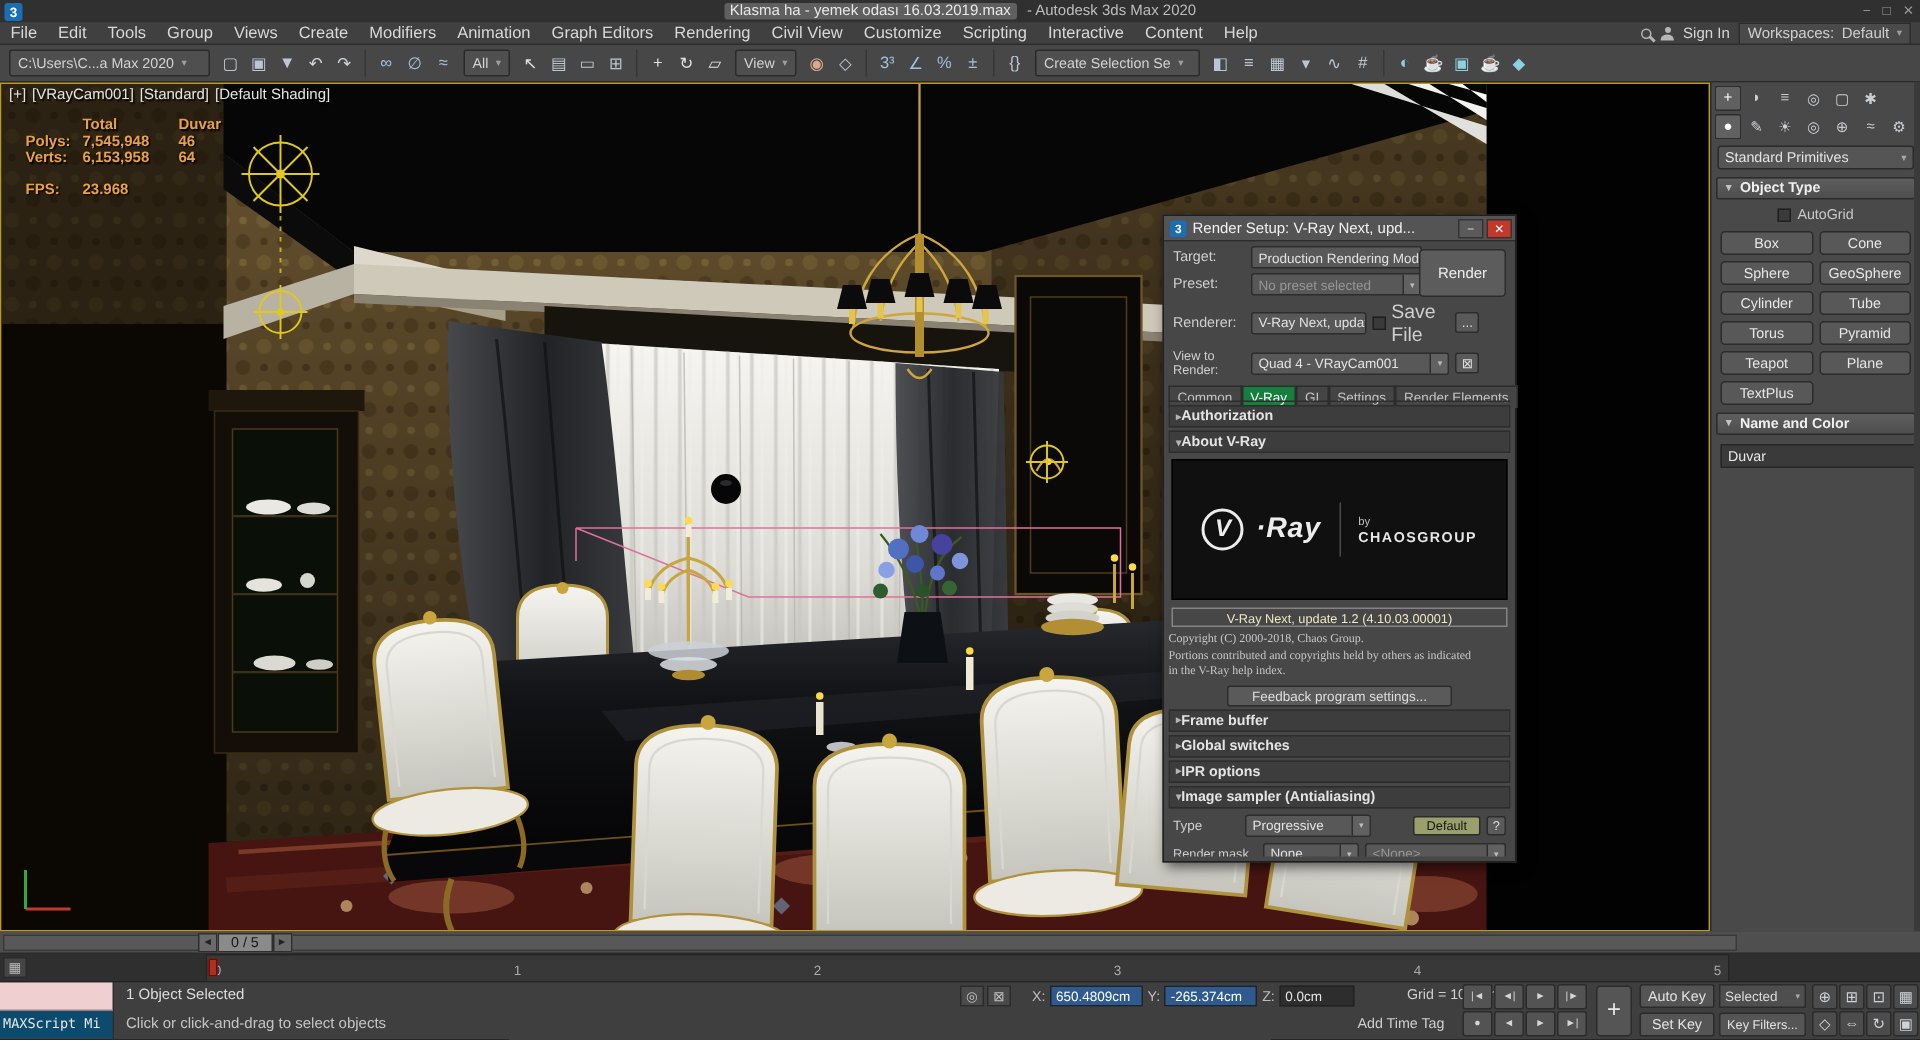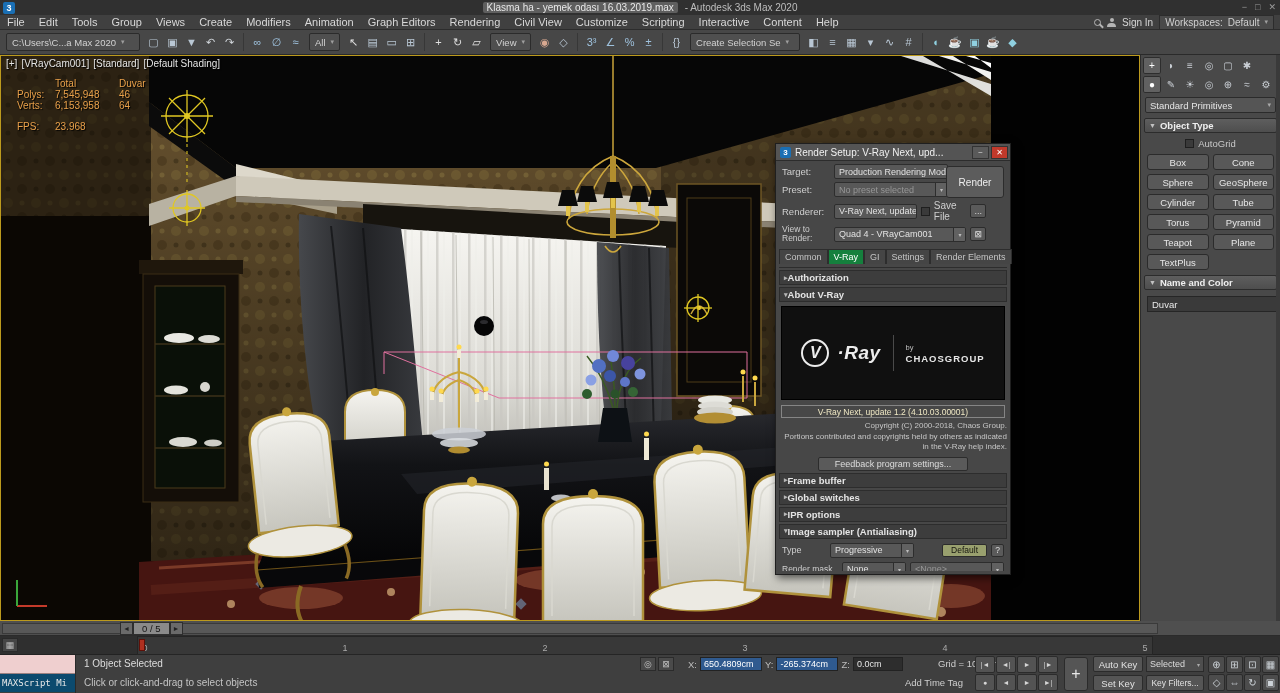--- a/index.html
+++ b/index.html
@@ -32,21 +32,21 @@
   .tdd .arr { font-size:7px; color:#9f9f9f; }
   .tseg { display:flex; }
   .ti { width:19px; height:19px; display:inline-flex; align-items:center; justify-content:center; font-size:11px; color:#c6ccd2; border-radius:2px; }
   .tsep { width:1px; height:18px; background:#373737; margin:0 3px; }
 
   
   .viewport-wrap { position:absolute; left:0; top:55px; width:1140px; height:566px; background:#000; border:1px solid #bc9a1d; overflow:hidden; }
   .scene { position:absolute; inset:0; }
   .vp-label { position:absolute; left:5px; top:2px; font-size:10px; color:#e4e4e4; display:flex; gap:4px; text-shadow:1px 1px 1px #000; }
   .stats { position:absolute; left:16px; top:22px; font-size:10px; color:#e8a04a; text-shadow:1px 1px 1px #000; line-height:11px; }
-  .stats-row,.stats-head,.stats-fps { display:flex; }
+  .stats-row,.stats-head,.stats-fps { display:flex;font-weight:bold; }
   .sl { width:38px; } .sv { width:64px; } .ss { width:28px; }
   .stats-fps { margin-top:10px; }
   .axis-gizmo { position:absolute; left:8px; bottom:6px; }
 
   
   .dialog { position:absolute; left:775px; top:143px; width:236px; height:432px; background:#474747; border:1px solid #1f1f1f; box-shadow:2px 3px 8px rgba(0,0,0,.6); z-index:50; font-size:10px; }
   .dlg-title { height:17px; background:#545454; border-bottom:1px solid #2c2c2c; display:flex; align-items:center; padding:0 2px; }
   .dlg-ico { width:11px; height:11px; margin:0 4px 0 2px; background:#1a6fb4; color:#fff; font-size:8px; font-weight:bold; display:flex; align-items:center; justify-content:center; border-radius:2px; }
   .dlg-title-text { font-size:10px; color:#f0f0f0; flex:1; white-space:nowrap; overflow:hidden; }
   .dlg-btn { width:17px; height:13px; display:flex; align-items:center; justify-content:center; font-size:8px; color:#ddd; background:#5a5a5a; border:1px solid #333; margin-left:2px; }
@@ -66,21 +66,21 @@
   .roll-h { height:15px; background:#3d3d3d; border:1px solid #2d2d2d; margin-top:2px; display:flex; align-items:center; font-size:9.5px; font-weight:bold; color:#e4e4e4; padding:0 4px; gap:0; }
   .roll-h .r-arr { font-size:7px; color:#b5b5b5; }
   .about-logo { margin:4px 2px 0 2px; height:94px; background:#101010; border:1px solid #000; display:flex; align-items:center; justify-content:center; gap:8px; }
   .vray-v { width:28px; height:28px; border:2.5px solid #ececec; border-radius:50%; display:flex; align-items:center; justify-content:center; font-size:16px; font-weight:bold; color:#ececec; font-style:italic; }
   .vray-ray { font-size:19px; font-weight:bold; color:#ececec; font-style:italic; letter-spacing:0.5px; }
   .logo-div { width:1px; height:36px; background:#4a4a4a; margin:0 4px; }
   .by-block { display:flex; flex-direction:column; line-height:11px; }
   .by-sm { font-size:7.5px; color:#bdbdbd; }
   .brand { font-size:9.5px; font-weight:bold; color:#e6e6e6; letter-spacing:1px; }
   .version-box { margin:5px 2px 0 2px; height:13px; border:1px solid #858585; display:flex; align-items:center; justify-content:center; font-size:8.5px; color:#efe8c4; }
-  .copy { text-align:right; font-size:8px; color:#c6c6c6; line-height:10.5px; margin-top:3px; }
+  .copy { text-align:left; font-size:8px; color:#c6c6c6; line-height:10.5px; margin-top:3px;font-family:Liberation Serif, serif; }
   .feedback-row { display:flex; justify-content:center; margin-top:4px; }
   .feedback-btn { width:150px; }
   .samp-row { display:flex; align-items:center; gap:4px; margin:4px 3px 0 3px; font-size:9px; color:#cfcfcf; }
   .default-btn { height:13px; background:#99a06e; border:1px solid #2c2c2c; color:#16160f; font-size:8.5px; padding:0 8px; border-radius:2px; }
   .q-btn { width:13px; height:13px; background:#5a5a5a; border:1px solid #2c2c2c; color:#ddd; font-size:8.5px; border-radius:2px; }
 
   
   .cmdpanel { position:absolute; right:0; top:55px; width:140px; height:566px; background:#494949; border-left:1px solid #2c2c2c; font-size:10px; }
   .cp-tabs { display:flex; padding:2px 2px 0 2px; gap:1px; }
   .cp-tab { width:18px; height:17px; display:flex; align-items:center; justify-content:center; font-size:10px; color:#c9ced4; border-radius:2px; }
@@ -92,21 +92,21 @@
   .cp-autogrid { display:flex; align-items:center; justify-content:center; gap:4px; margin-top:5px; font-size:9.5px; color:#c9c9c9; }
   .cp-grid { display:grid; grid-template-columns:1fr 1fr; gap:4px; margin:5px 6px 0 6px; }
   .cp-btn { height:16px; background:#585858; border:1px solid #2b2b2b; border-radius:3px; color:#e6e6e6; font-size:9.5px; }
   .cp-name-row { display:flex; gap:4px; margin:6px 6px 0 6px; align-items:center; }
   .cp-input { flex:1; height:16px; background:#3a3a3a; border:1px solid #262626; color:#e8e8e8; font-size:9.5px; padding:0 4px; font-family:"Liberation Sans", sans-serif; }
   .cp-scroll { position:absolute; right:0; top:0; width:4px; height:100%; background:#3a3a3a; }
 
   
   .timeslider { position:absolute; left:0; top:621px; width:1280px; height:15px; background:#4f4f4f; border-bottom:1px solid #2b2b2b; }
   .ts-track { position:absolute; left:2px; right:122px; top:2px; height:11px; background:#585858; border:1px solid #3a3a3a; }
-  .ts-handle { position:absolute; left:120px; top:1px; height:13px; display:flex; align-items:center; }
+  .ts-handle { position:absolute; left:132px; top:1px; height:13px; display:flex; align-items:center; }
   .ts-arrow { width:13px; height:13px; background:#6a6a6a; border:1px solid #2e2e2e; font-size:7px; color:#222; display:flex; align-items:center; justify-content:center; }
   .ts-label { height:13px; background:#8a8a8a; border:1px solid #2e2e2e; color:#151515; font-size:9.5px; display:flex; align-items:center; padding:0 8px; }
   .trackbar { position:absolute; left:0; top:636px; width:1280px; height:19px; background:#2f2f2f; border-bottom:1px solid #222;}
   .tb-mini { position:absolute; left:2px; top:2px; width:16px; height:14px; background:#454545; border:1px solid #2a2a2a; color:#bbb; font-size:9px; display:flex; align-items:center; justify-content:center; }
   .ruler { position:absolute; left:137px; width:1016px; top:0; height:19px; display:flex; justify-content:space-between; background:#383838; border:1px solid #252525; }
   .tick { position:relative; width:14px; text-align:center; }
   .tick-num { font-size:9px; color:#aaa; line-height:18px; }
   .key-marker { position:absolute; left:139px; top:3px; width:6px; height:12px; background:#b03020; border:1px solid #601008; }
 
   
@@ -601,21 +601,21 @@
       <span class="arr">▾</span>
     </span>
   </div>
   <div class="dlg-row">
     <span class="dlg-lbl">Renderer:</span>
     <span class="dd" style="width:104px;">
       <span>V-Ray Next, update 1.2</span>
       <span class="arr">▾</span>
     </span>
     <span class="cb"></span>
-    <span style="font-size:10px;color:#cfcfcf;">Save File</span>
+    <span style="font-size:13px;color:#cfcfcf;">Save File</span>
     <button class="mini-btn">...</button>
   </div>
   <div class="dlg-row">
     <span class="dlg-lbl" style="font-size:8.5px;line-height:9px;white-space:normal;">View to Render:</span>
     <span class="dd" style="width:142px;">
       <span>Quad 4 - VRayCam001</span>
       <span class="arr">▾</span>
     </span>
     <button class="mini-btn" style="width:16px;">⊠</button>
   </div>

